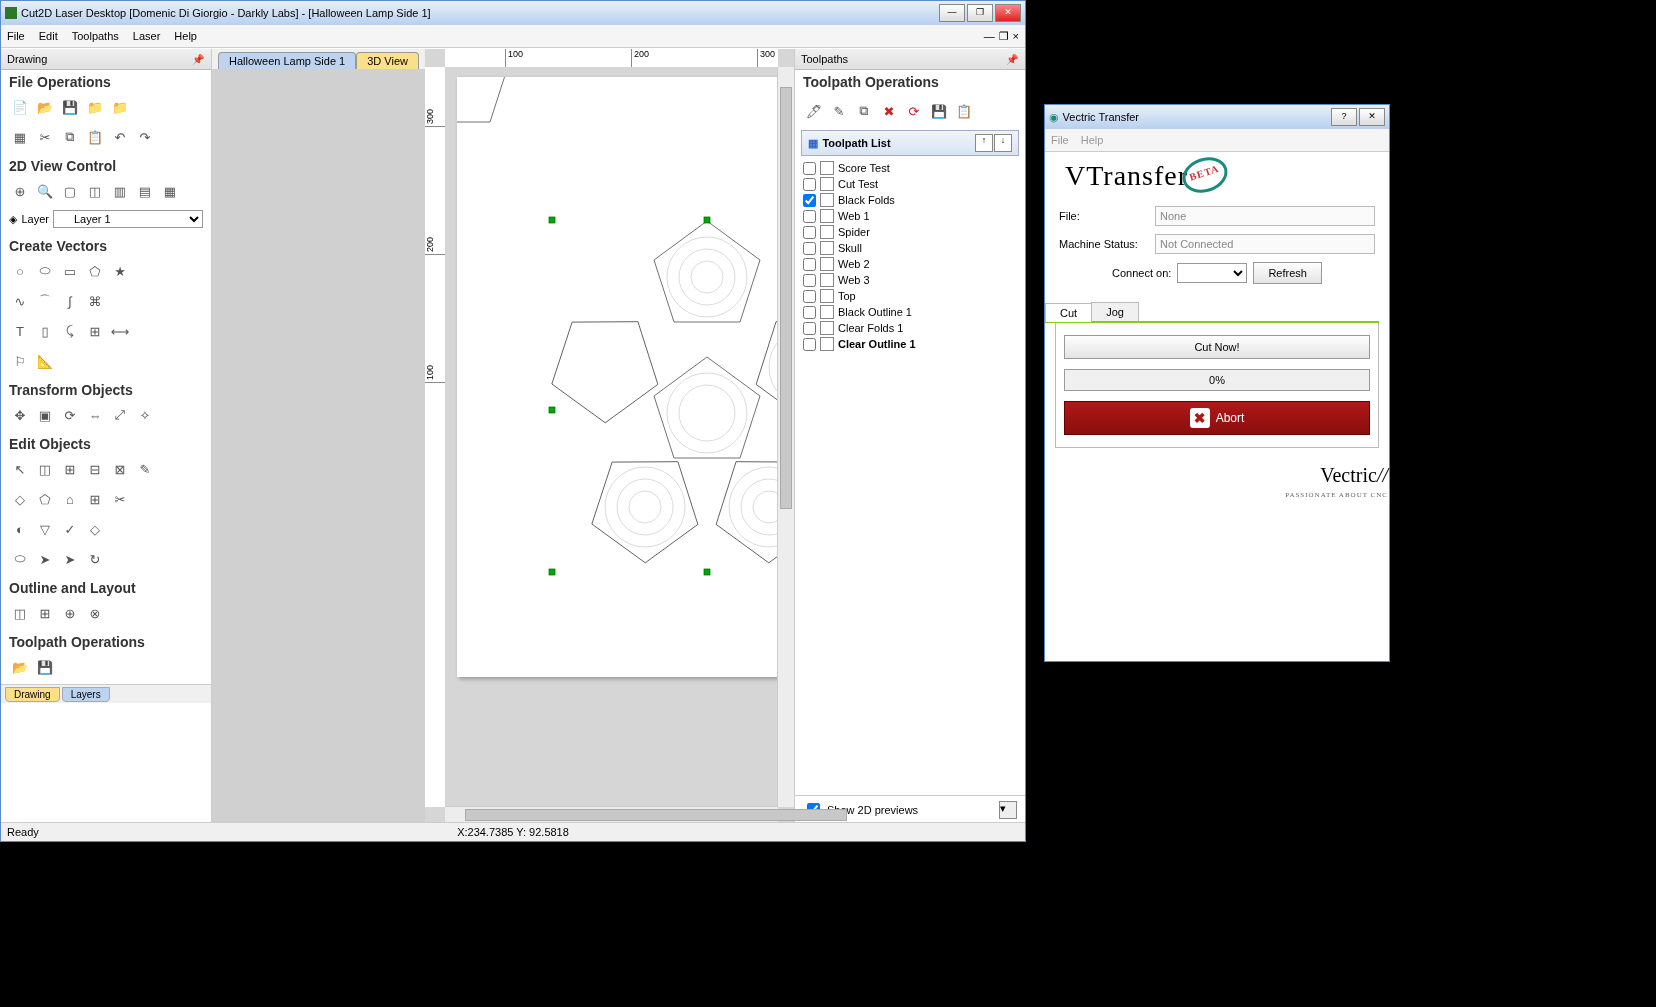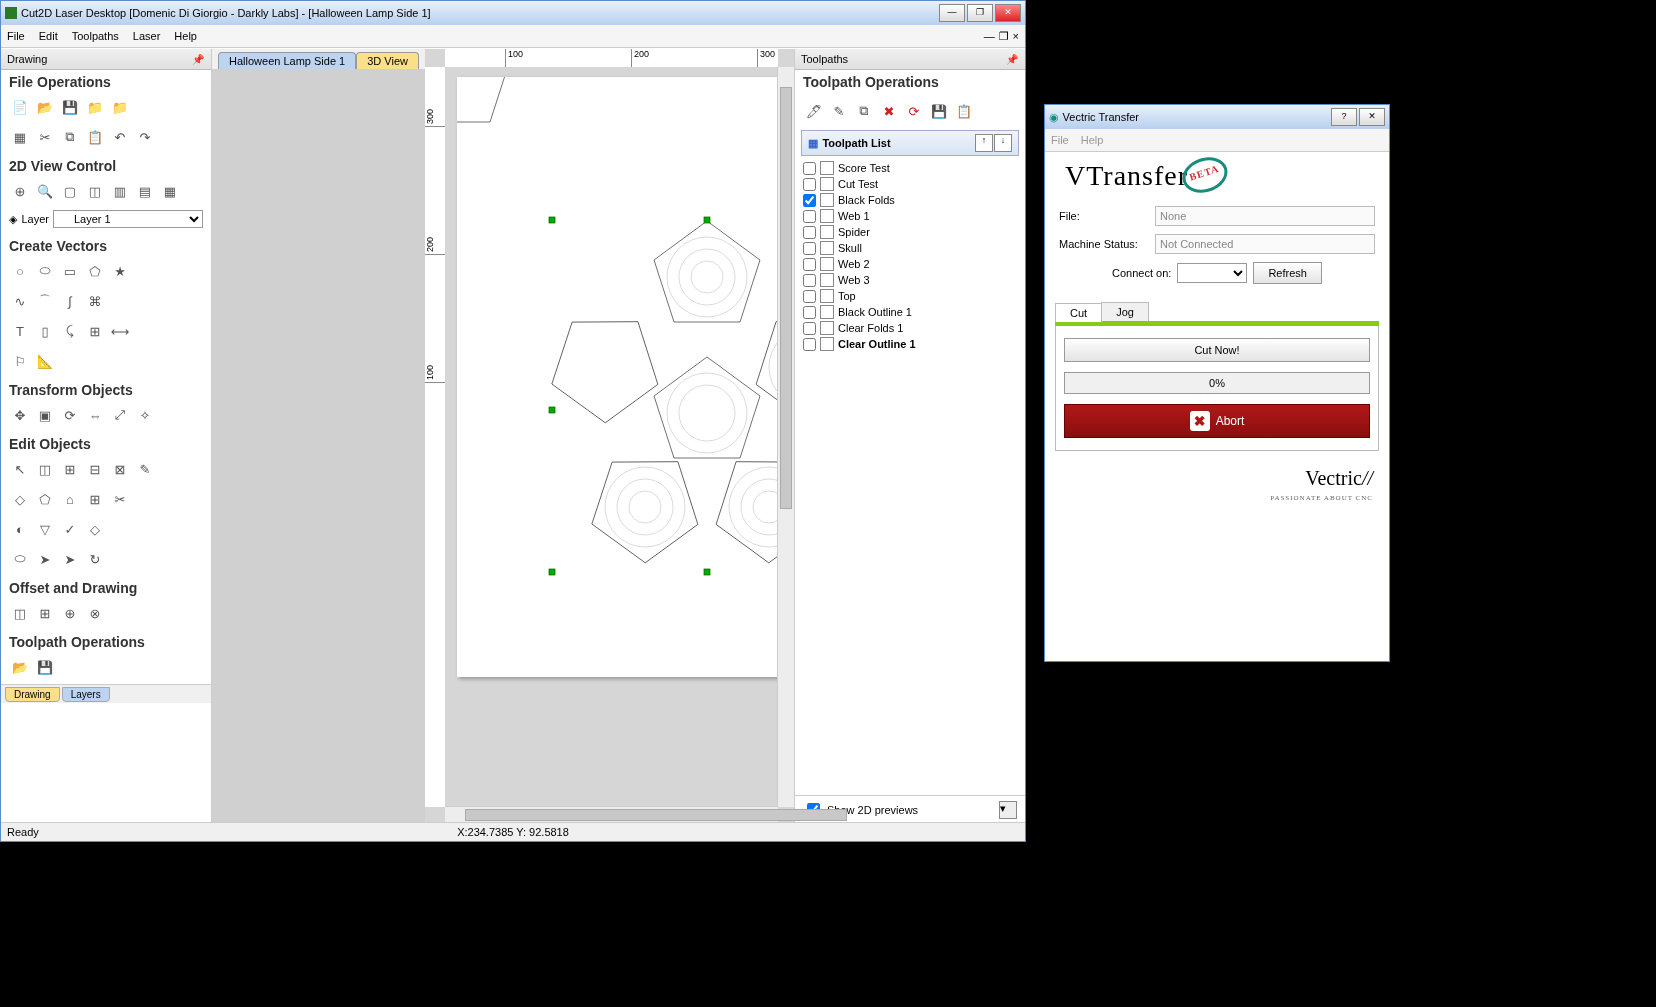--- a/index.html
+++ b/index.html
@@ -60,29 +60,29 @@
 .vt{left:1044px;top:104px;width:344px;height:556px}
 .vt .menubar{gap:12px;color:#999}
 .vt .logo{padding:6px 20px 2px 20px;font-size:28px;font-family:Georgia,serif;letter-spacing:1px;display:flex;align-items:flex-end}
 .vt .beta{display:inline-block;width:40px;height:28px;border:3px solid #1a8a7a;border-radius:50%;color:#c33;font-size:10px;font-weight:bold;line-height:24px;text-align:center;transform:rotate(-18deg);margin-left:-6px}
 .vtsect{padding:4px 14px;font-size:11px}
 .vtrow{display:flex;align-items:center;gap:6px;margin:8px 0}
 .vtlabel{width:90px}
 .vtfield{flex:1;height:18px;border:1px solid #bbb;background:#fafafa;padding:0 4px;font-size:11px;line-height:18px;color:#888}
 .vtbtn{height:22px;border:1px solid #999;background:linear-gradient(#fefefe,#e4e4e4);padding:0 14px;font-size:11px;cursor:pointer}
 .vtsel{height:20px;border:1px solid #999;background:#fff;min-width:70px}
-.tabs2{display:flex;border-bottom:5px solid #84cc16;margin:6px 10px 0 10px}
+.tabs2{display:flex;border-bottom:2px solid #84cc16;margin:6px 10px 0 0}
 .tab2{padding:3px 14px;border:1px solid #bbb;border-bottom:none;font-size:11px;cursor:pointer;background:#f0f0f0;margin-right:-1px}
 .tab2.act{background:#fff;position:relative;top:1px}
 .cutpane{border:1px solid #bbb;border-top:none;margin:0 10px 10px 10px;padding:12px 8px;display:flex;flex-direction:column;gap:10px}
 .wide{width:100%;height:24px}
 .prog{height:20px;border:1px solid #999;background:#f0f0f0;text-align:center;line-height:20px;font-size:11px}
 .abort{height:32px;background:linear-gradient(#b01818,#8a0e0e);color:#fff;border:1px solid #600;display:flex;align-items:center;justify-content:center;gap:6px;font-size:12px;cursor:pointer}
 .abort .x{width:20px;height:20px;background:#fff;color:#b01818;border-radius:3px;font-weight:bold;line-height:20px;text-align:center;font-size:14px}
-.vlogo{margin-top:auto;text-align:right;padding:6px 16px;font-family:Georgia,serif}
+.vlogo{margin-top:auto;text-align:right;padding:6px 1px;font-family:Georgia,serif}
 .vlogo .big{font-size:20px}
 .vlogo .sm{font-size:7px;letter-spacing:1px;color:#666}
 svg{display:block}
 </style>
 </head>
 <body>
 
 <div class="win main">
   <div class="titlebar">
     <span class="ico"></span>
@@ -205,21 +205,21 @@
         <div class="tbtn">✓</div>
         <div class="tbtn">◇</div>
       </div>
       <div class="trow">
         <div class="tbtn">⬭</div>
         <div class="tbtn">➤</div>
         <div class="tbtn">➤</div>
         <div class="tbtn">↻</div>
       </div>
 
-      <div class="sect">Offset and Drawing</div>
+      <div class="sect">Outline and Layout</div>
       <div class="trow">
         <div class="tbtn">◫</div>
         <div class="tbtn">⊞</div>
         <div class="tbtn">⊕</div>
         <div class="tbtn">⊗</div>
       </div>
 
       <div class="sect">Toolpath Operations</div>
       <div class="trow">
         <div class="tbtn">📂</div>

